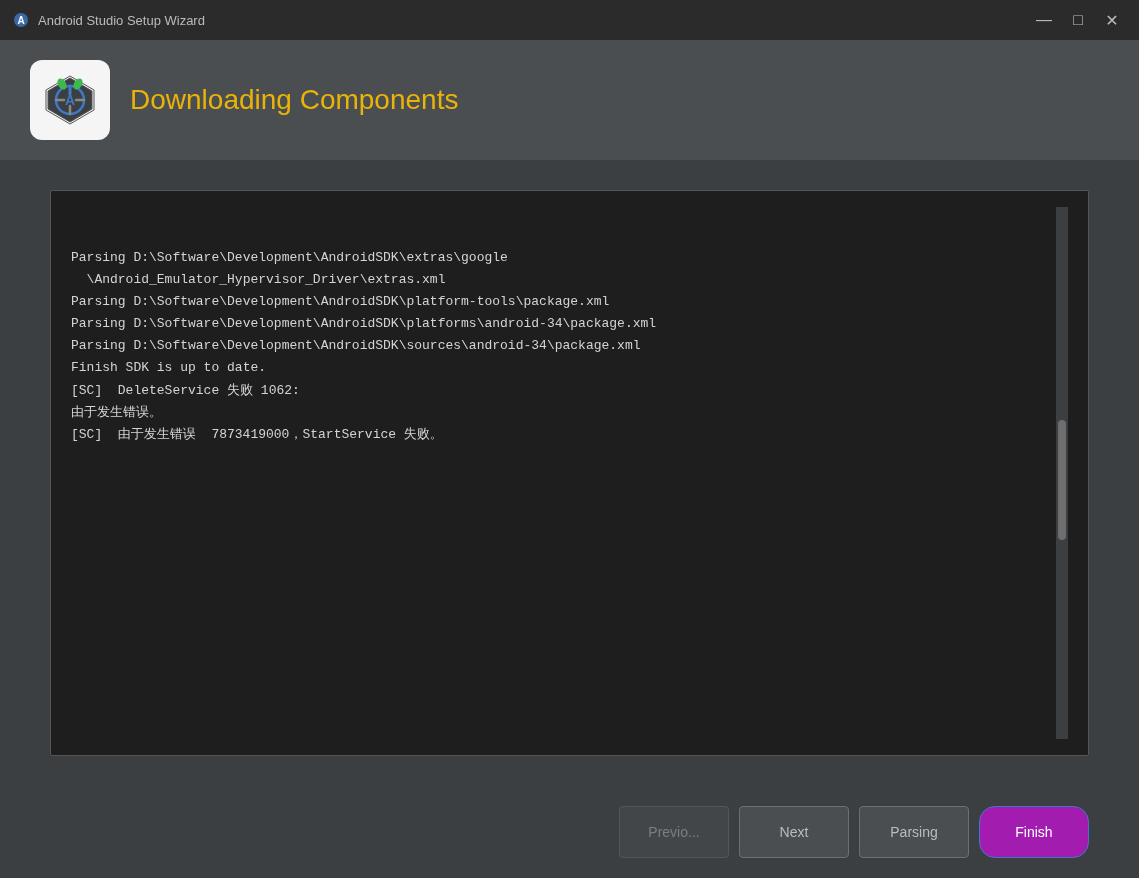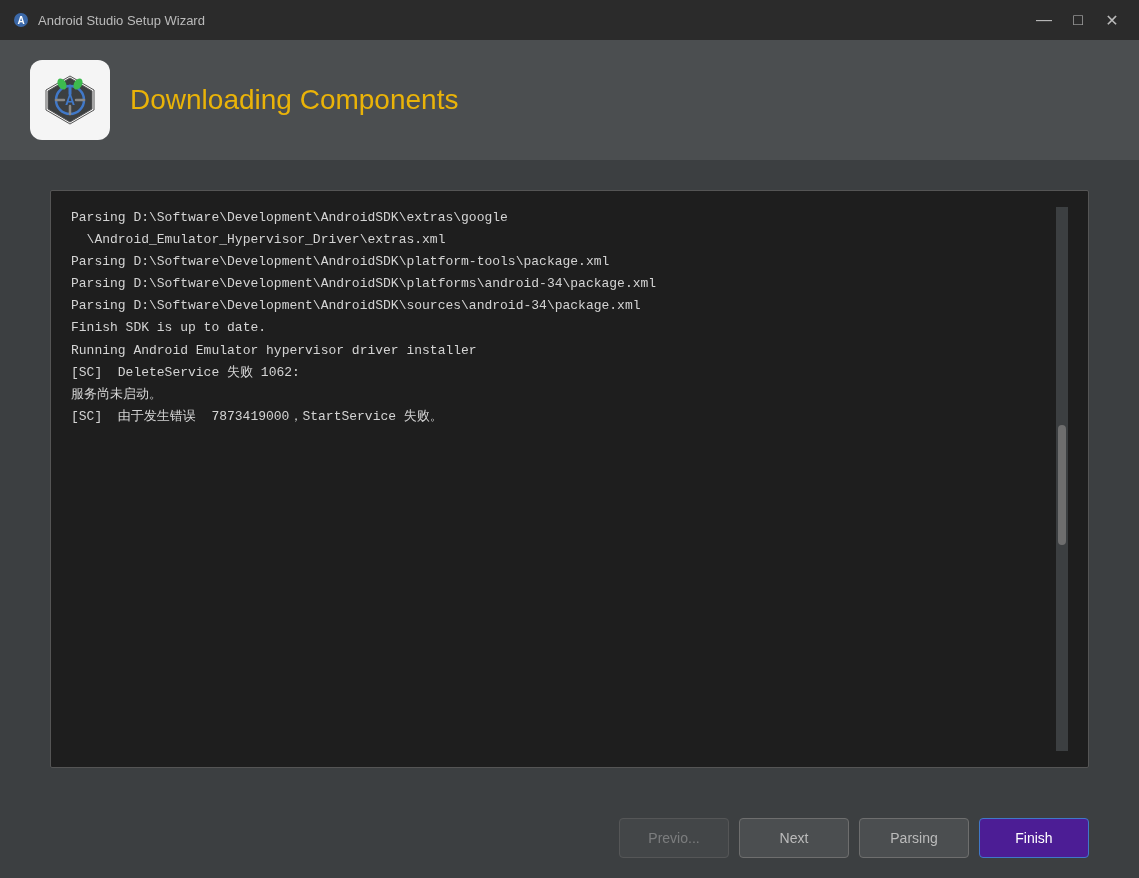--- a/index.html
+++ b/index.html
@@ -114,20 +114,21 @@
       border-radius: 2px;
       padding: 16px 20px;
       overflow: hidden;
       position: relative;
       display: flex;
     }
 
     .console-text-area {
       flex: 1;
       overflow: hidden;
+      margin-top: 40px;
     }
 
     .console-scrollbar {
       width: 12px;
       background: #3c3f41;
       flex-shrink: 0;
       position: relative;
       margin-left: 4px;
     }
 
@@ -154,35 +155,36 @@
       background: #3c3f41;
       padding: 20px 50px;
       display: flex;
       justify-content: flex-end;
       align-items: center;
       gap: 10px;
       flex-shrink: 0;
     }
 
     .btn {
-      height: 40px;
+      height: 52px;
       padding: 0 24px;
       border-radius: 4px;
       font-size: 14px;
       cursor: pointer;
       border: 1px solid #6e6e6e;
       background: #4b4e50;
       color: #bbbbbb;
       min-width: 110px;
     }
 
     .btn.primary {
-      background: #4c1d95;
+      background: #a21caf;
       border-color: #4078c8;
       color: #ffffff;
+      border-radius: 16px;
     }
 
     .btn:disabled {
       opacity: 0.5;
       cursor: not-allowed;
     }
   </style>
 </head>
 <body>
 
@@ -228,24 +230,23 @@
 
 <div class="main-content">
   <div class="console-area">
     <div class="console-text-area">
     <div class="console-line">Parsing D:\Software\Development\AndroidSDK\extras\google</div>
         <div class="console-line">  \Android_Emulator_Hypervisor_Driver\extras.xml</div>
         <div class="console-line">Parsing D:\Software\Development\AndroidSDK\platform-tools\package.xml</div>
         <div class="console-line">Parsing D:\Software\Development\AndroidSDK\platforms\android-34\package.xml</div>
         <div class="console-line">Parsing D:\Software\Development\AndroidSDK\sources\android-34\package.xml</div>
         <div class="console-line">Finish SDK is up to date.</div>
-        <div class="console-line">Running Android Emulator hypervisor driver installer</div>
         <div class="console-line">[SC]  DeleteService 失败 1062:</div>
         <div class="console-line"></div>
-        <div class="console-line">服务尚未启动。</div>
+        <div class="console-line">由于发生错误。</div>
         <div class="console-line"></div>
         <div class="console-line">[SC]  由于发生错误  7873419000，StartService 失败。</div>
       </div>
     <div class="console-scrollbar">
       <div class="console-scrollbar-thumb"></div>
     </div>
   </div>
 </div>
 
 <div class="footer">

